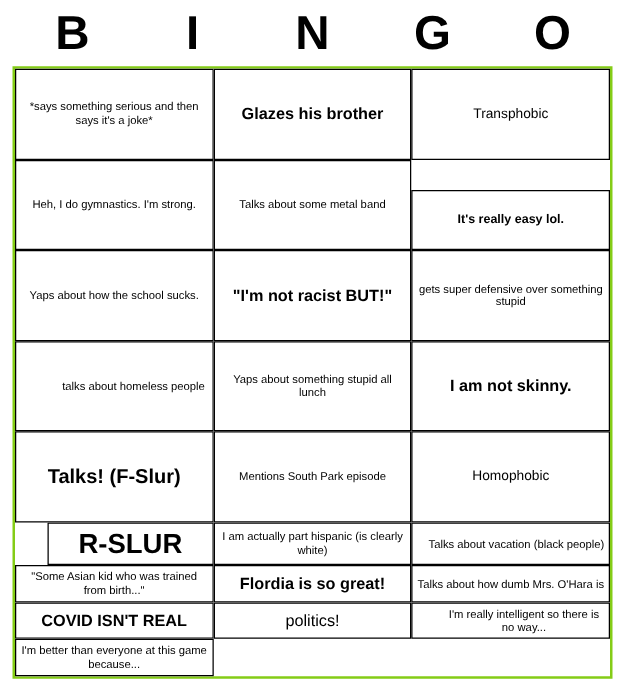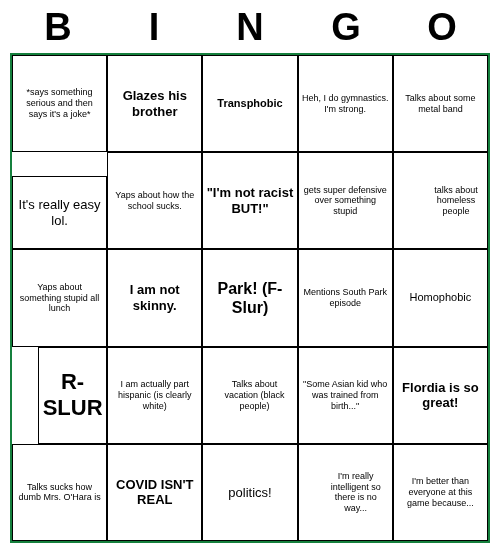--- a/index.html
+++ b/index.html
@@ -21,25 +21,25 @@
     }
     .bingo-title span {
       font-size: 38px;
       font-weight: bold;
       color: #000;
       width: 48px;
       text-align: center;
     }
     .bingo-grid {
       display: grid;
-      grid-template-columns: repeat(5, 1fr);
+      grid-template-columns: repeat(3, 1fr);
       grid-template-rows: repeat(5, 1fr);
       width: 480px;
       height: 490px;
-      border: 2px solid #15803d;
+      border: 2px solid #84cc16;
     }
     .cell {
       border: 1px solid #000;
       display: flex;
       align-items: center;
       justify-content: center;
       text-align: center;
       padding: 3px;
       font-size: 10px;
       line-height: 1.2;
@@ -55,36 +55,36 @@
   <span>B</span>
   <span>I</span>
   <span>N</span>
   <span>G</span>
   <span>O</span>
 </div>
 
 <div class="bingo-grid">
 <div class="cell" style="font-size: 9px;">*says something serious and then says it's a joke*</div>
     <div class="cell" style="font-size: 13px; font-weight: bold;">Glazes his brother</div>
-    <div class="cell" style="font-size: 11px; font-weight: bold;">Transphobic</div>
+    <div class="cell" style="font-size: 11px;">Transphobic</div>
     <div class="cell" style="font-size: 9px;">Heh, I do gymnastics. I'm strong.</div>
     <div class="cell" style="font-size: 9px;">Talks about some metal band</div>
-    <div class="cell" style="font-size: 13px; font-weight: normal; margin-top: 24px;">It's really easy lol.</div>
+    <div class="cell" style="font-size: 10px; font-weight: bold; margin-top: 24px;">It's really easy lol.</div>
     <div class="cell" style="font-size: 9px;">Yaps about how the school sucks.</div>
     <div class="cell" style="font-size: 13px; font-weight: bold;">"I'm not racist BUT!"</div>
     <div class="cell" style="font-size: 9px;">gets super defensive over something stupid</div>
     <div class="cell" style="font-size: 9px; padding-left: 34px;">talks about homeless people</div>
     <div class="cell" style="font-size: 9px;">Yaps about something stupid all lunch</div>
     <div class="cell" style="font-size: 13px; font-weight: bold;">I am not skinny.</div>
-    <div class="cell" style="font-size: 16px; font-weight: bold;">Park! (F-Slur)</div>
+    <div class="cell" style="font-size: 16px; font-weight: bold;">Talks! (F-Slur)</div>
     <div class="cell" style="font-size: 9px;">Mentions South Park episode</div>
     <div class="cell" style="font-size: 11px;">Homophobic</div>
     <div class="cell" style="font-size: 22px; font-weight: bold; margin-left: 26px;">R-SLUR</div>
     <div class="cell" style="font-size: 9px;">I am actually part hispanic (is clearly white)</div>
     <div class="cell" style="font-size: 9px; padding-left: 12px;">Talks about vacation (black people)</div>
     <div class="cell" style="font-size: 9px;">"Some Asian kid who was trained from birth..."</div>
     <div class="cell" style="font-size: 13px; font-weight: bold;">Flordia is so great!</div>
-    <div class="cell" style="font-size: 9px;">Talks sucks how dumb Mrs. O'Hara is</div>
+    <div class="cell" style="font-size: 9px;">Talks about how dumb Mrs. O'Hara is</div>
     <div class="cell" style="font-size: 13px; font-weight: bold;">COVID ISN'T REAL</div>
     <div class="cell" style="font-size: 13px; font-weight: normal;">politics!</div>
     <div class="cell" style="font-size: 9px; padding-left: 24px;">I'm really intelligent so there is no way...</div>
     <div class="cell" style="font-size: 9px;">I'm better than everyone at this game because...</div>
   </div>
 
 </body></html>

